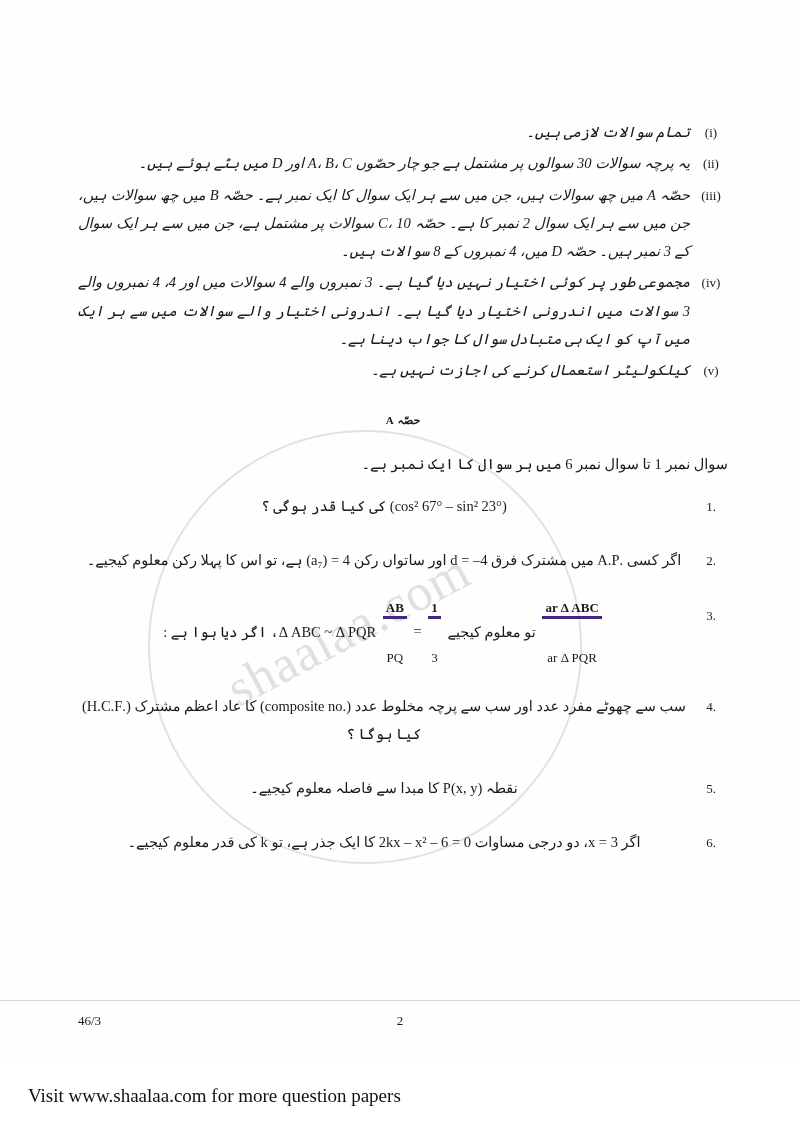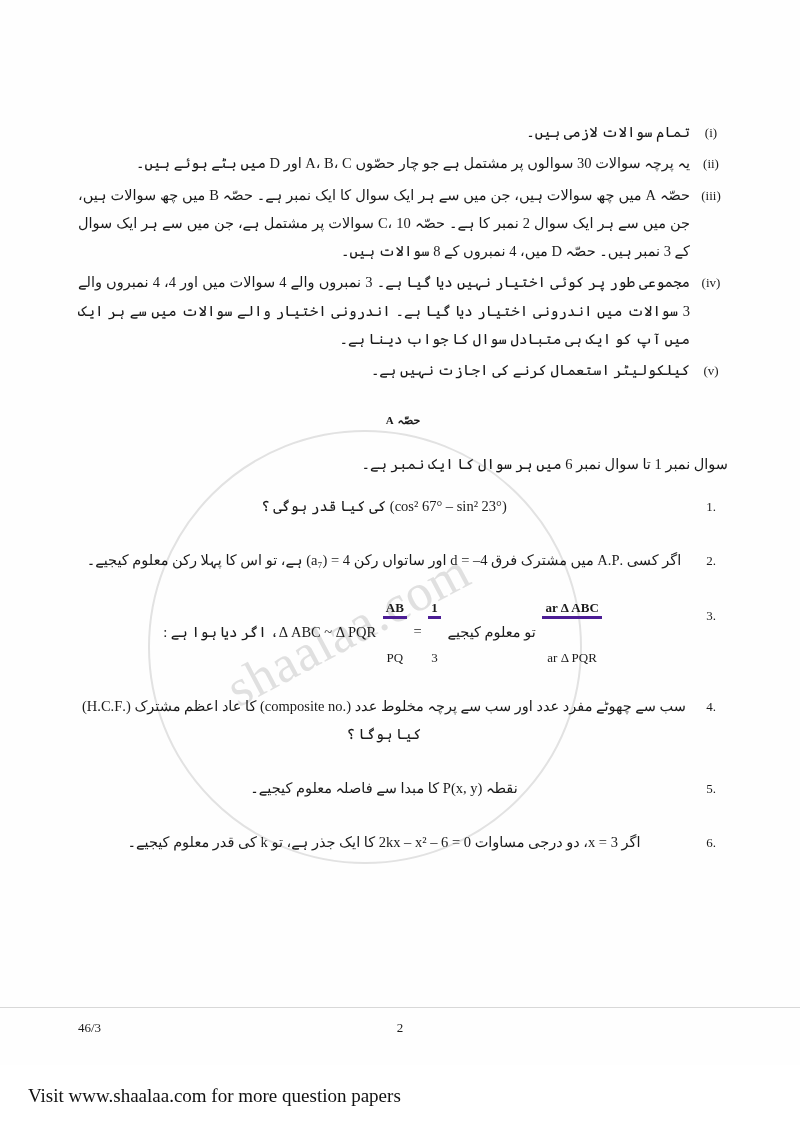--- a/index.html
+++ b/index.html
@@ -86,20 +86,21 @@
     text-align: center;
     font-size: 13px;
     padding-top: 2px;
   }
   .inst-text {
     flex: 1 1 auto;
     text-align: justify;
     text-align-last: right;
     direction: rtl;
     padding-right: 4px;
+    font-style: italic;
   }
 
   .section-head {
     text-align: center;
     font-weight: bold;
     font-size: 11px;
     margin: 26px 0 18px 0;
     letter-spacing: 1px;
   }
   .section-note {
@@ -158,21 +159,21 @@
   }
   .frac .den {
     display: block;
     padding: 0 3px;
     margin-top: 32px;
   }
 
   .footer {
     position: absolute;
     left: 0;
-    bottom: 5px;
+    bottom: 12px;
     width: 800px;
     height: 52px;
     border-top: 1px solid #d8d8d8;
   }
   .footer-left {
     position: absolute;
     left: 78px;
     top: 12px;
     font-size: 13px;
   }

